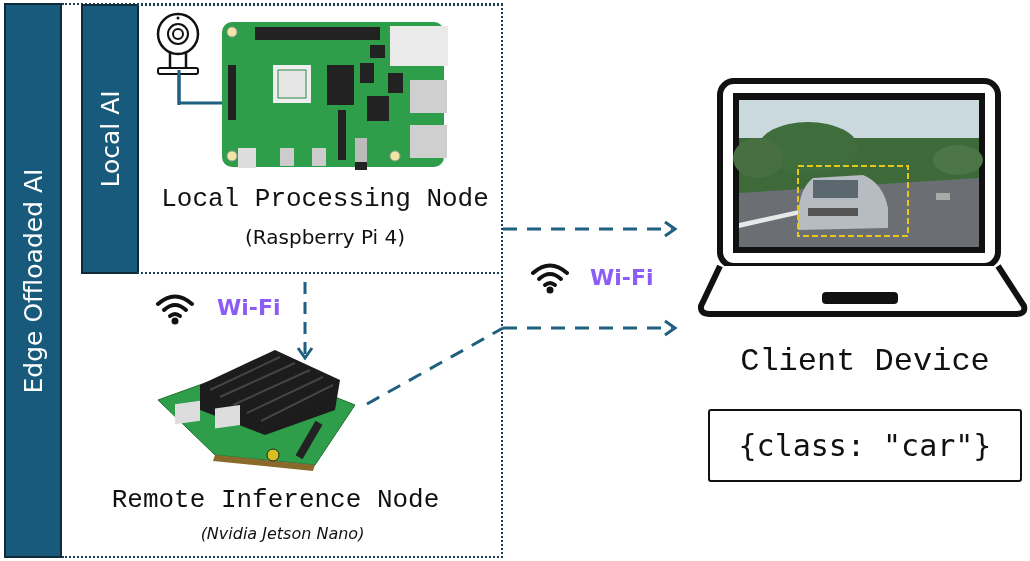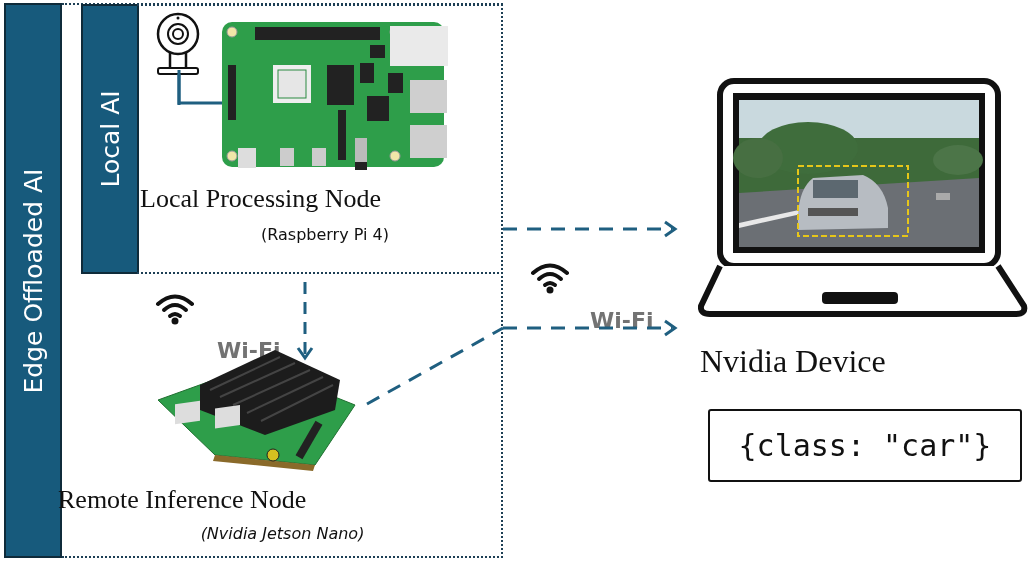--- a/index.html
+++ b/index.html
@@ -1,23 +1,23 @@
 <!DOCTYPE html>
 <html><head>
 <meta charset="utf-8">
 <style>
   html, body { margin: 0; padding: 0; background: #ffffff; }
   body { width: 1030px; height: 561px; position: relative; overflow: hidden; font-family: "Liberation Sans", sans-serif; }
   .abs { position: absolute; }
   .bar { background: #175a7c; border: 2px solid #0f2b3a; box-sizing: border-box; }
   .bar-label { position: absolute; left: 50%; top: 50%; color: #ffffff; white-space: nowrap; transform: translate(-50%, -50%) rotate(-90deg); font-family: "DejaVu Sans", sans-serif; }
   .dotted-box { border: 2px dotted #1d3f55; box-sizing: border-box; }
-  .node-title { font-family: Liberation Serif, serif; color: #111; text-align: left; white-space: nowrap; }
+  .node-title { font-family: Liberation Mono, monospace; color: #111; text-align: center; white-space: nowrap; }
   .node-sub { font-family: "DejaVu Sans", sans-serif; color: #111; text-align: center; white-space: nowrap; }
-  .wifi-label { font-family: "DejaVu Sans", sans-serif; font-weight: bold; color: #737373; font-size: 22px; margin-top: 43px; }
+  .wifi-label { font-family: "DejaVu Sans", sans-serif; font-weight: bold; color: #8b5cf6; font-size: 22px; }
   .json-box { border: 2px solid #111; border-radius: 3px; box-sizing: border-box; font-family: "DejaVu Sans Mono", monospace; font-size: 30px; color: #111; display:flex; align-items:center; justify-content:center; background:#fff; }
 </style>
 </head>
 <body>
 
 <div class="abs bar" style="left:4px;top:3px;width:58px;height:555px;">
   <span class="bar-label" style="font-size:25px;">Edge Offloaded  AI</span>
 </div>
 
 <div class="abs dotted-box" style="left:62px;top:3px;width:441px;height:555px;border-left:none;"></div>
@@ -61,21 +61,21 @@
   <rect x="190" y="60" width="37" height="33" fill="#cfcfcf"></rect>
   <rect x="190" y="105" width="37" height="33" fill="#cfcfcf"></rect>
   <rect x="18" y="128" width="18" height="20" fill="#ddd"></rect>
   <rect x="60" y="128" width="14" height="18" fill="#ccc"></rect>
   <rect x="92" y="128" width="14" height="18" fill="#ccc"></rect>
   <rect x="135" y="118" width="12" height="30" fill="#bbb"></rect>
   <rect x="135" y="142" width="12" height="8" fill="#222"></rect>
 </svg>
 
 <div class="abs node-title" style="left:140px;top:184px;width:370px;font-size:26px;">Local Processing Node</div>
-<div class="abs node-sub" style="left:140px;top:225px;width:370px;font-size:16px;">(Raspberry Pi 4)</div>
+<div class="abs node-sub" style="left:140px;top:225px;width:370px;font-size:20px;">(Raspberry Pi 4)</div>
 
 <svg class="abs" style="left:155px;top:293px;" width="40" height="32" viewBox="0 0 40 32">
   <path d="M3 11 Q20 -4 37 11" stroke="#111" stroke-width="4" fill="none" stroke-linecap="round"></path>
   <path d="M9 17 Q20 7 31 17" stroke="#111" stroke-width="4" fill="none" stroke-linecap="round"></path>
   <path d="M15 23 Q20 19 25 23" stroke="#111" stroke-width="4" fill="none" stroke-linecap="round"></path>
   <circle cx="20" cy="28" r="3.5" fill="#111"></circle>
 </svg>
 <div class="abs wifi-label" style="left:217px;top:295px;">Wi-Fi</div>
 
 <svg class="abs" style="left:530px;top:262px;" width="40" height="32" viewBox="0 0 40 32">
@@ -133,15 +133,15 @@
     <path d="M100 135 Q102 110 115 100 L165 97 Q185 105 190 130 L190 150 L100 152 Z" fill="#b7bcc2"></path>
     <rect x="115" y="102" width="45" height="18" fill="#5c6870"></rect>
     <rect x="110" y="130" width="50" height="8" fill="#555"></rect>
     <rect x="238" y="115" width="14" height="7" fill="#aaa"></rect>
   </g>
   <rect x="100" y="88" width="110" height="70" fill="none" stroke="#e6c619" stroke-width="2" stroke-dasharray="6,3"></rect>
   <path d="M22 188 L3 228 Q2 236 12 236 L318 236 Q328 236 326 228 L300 188" fill="#fff" stroke="#111" stroke-width="6" stroke-linejoin="round"></path>
   <rect x="124" y="214" width="76" height="12" rx="4" fill="#111"></rect>
 </svg>
 
-<div class="abs node-title" style="left:700px;top:343px;width:330px;font-size:32px;">Nvidia Device</div>
+<div class="abs node-title" style="left:700px;top:343px;width:330px;font-size:32px;">Client Device</div>
 
 <div class="abs json-box" style="left:708px;top:409px;width:314px;height:73px;">{class: "car"}</div>
 
 </body></html>

